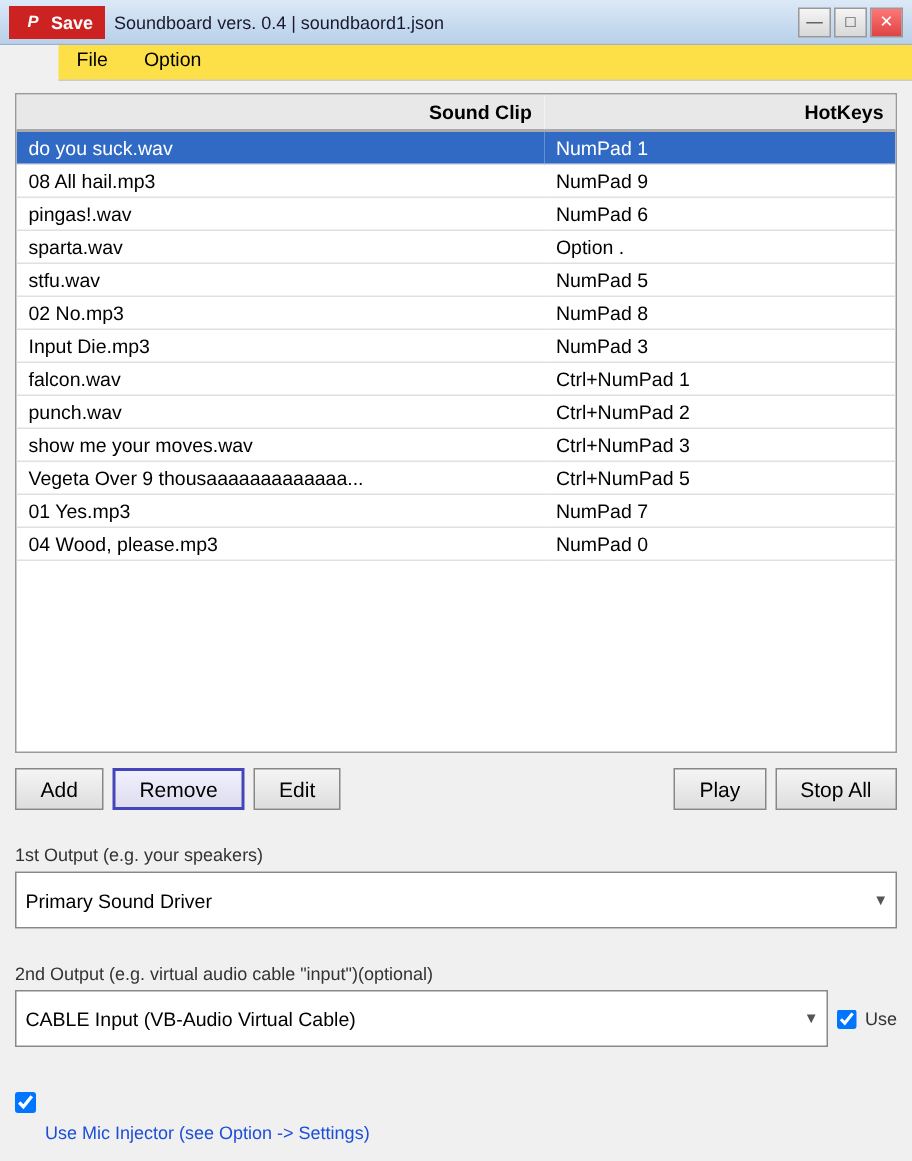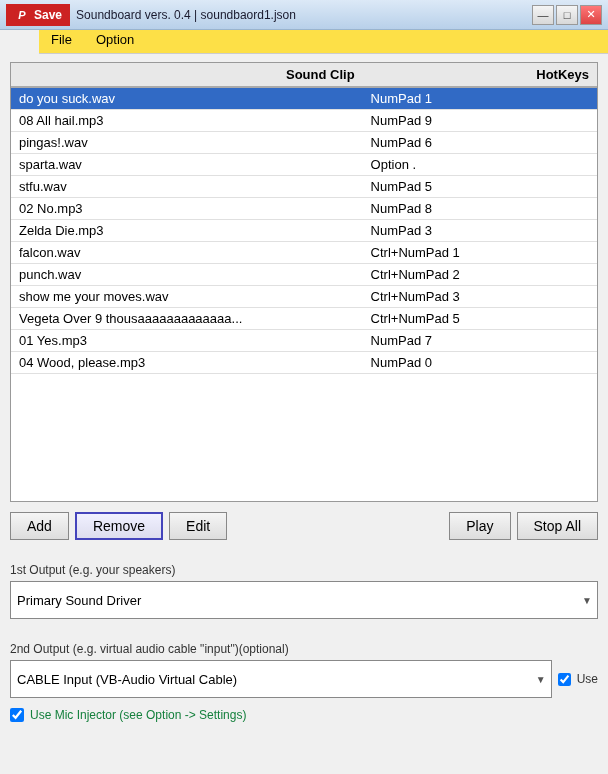--- a/index.html
+++ b/index.html
@@ -189,21 +189,22 @@
       gap: 6px;
       margin-top: 10px;
     }
     .checkbox-row input[type="checkbox"] {
       width: 14px;
       height: 14px;
       cursor: pointer;
     }
     .checkbox-label {
       font-size: 12px;
-      color: #15803d;
+      color: #1d4ed8;
+      margin-top: 40px;
     }
     .use-label {
       font-size: 12px;
       color: #333;
     }
   </style>
 </head>
 <body>
 
 <div class="title-bar">
@@ -253,21 +254,21 @@
           </tr>
           <tr>
             <td>stfu.wav</td>
             <td>NumPad 5</td>
           </tr>
           <tr>
             <td>02 No.mp3</td>
             <td>NumPad 8</td>
           </tr>
           <tr>
-            <td>Zelda  Die.mp3</td>
+            <td>Input  Die.mp3</td>
             <td>NumPad 3</td>
           </tr>
           <tr>
             <td>falcon.wav</td>
             <td>Ctrl+NumPad 1</td>
           </tr>
           <tr>
             <td>punch.wav</td>
             <td>Ctrl+NumPad 2</td>
           </tr>

